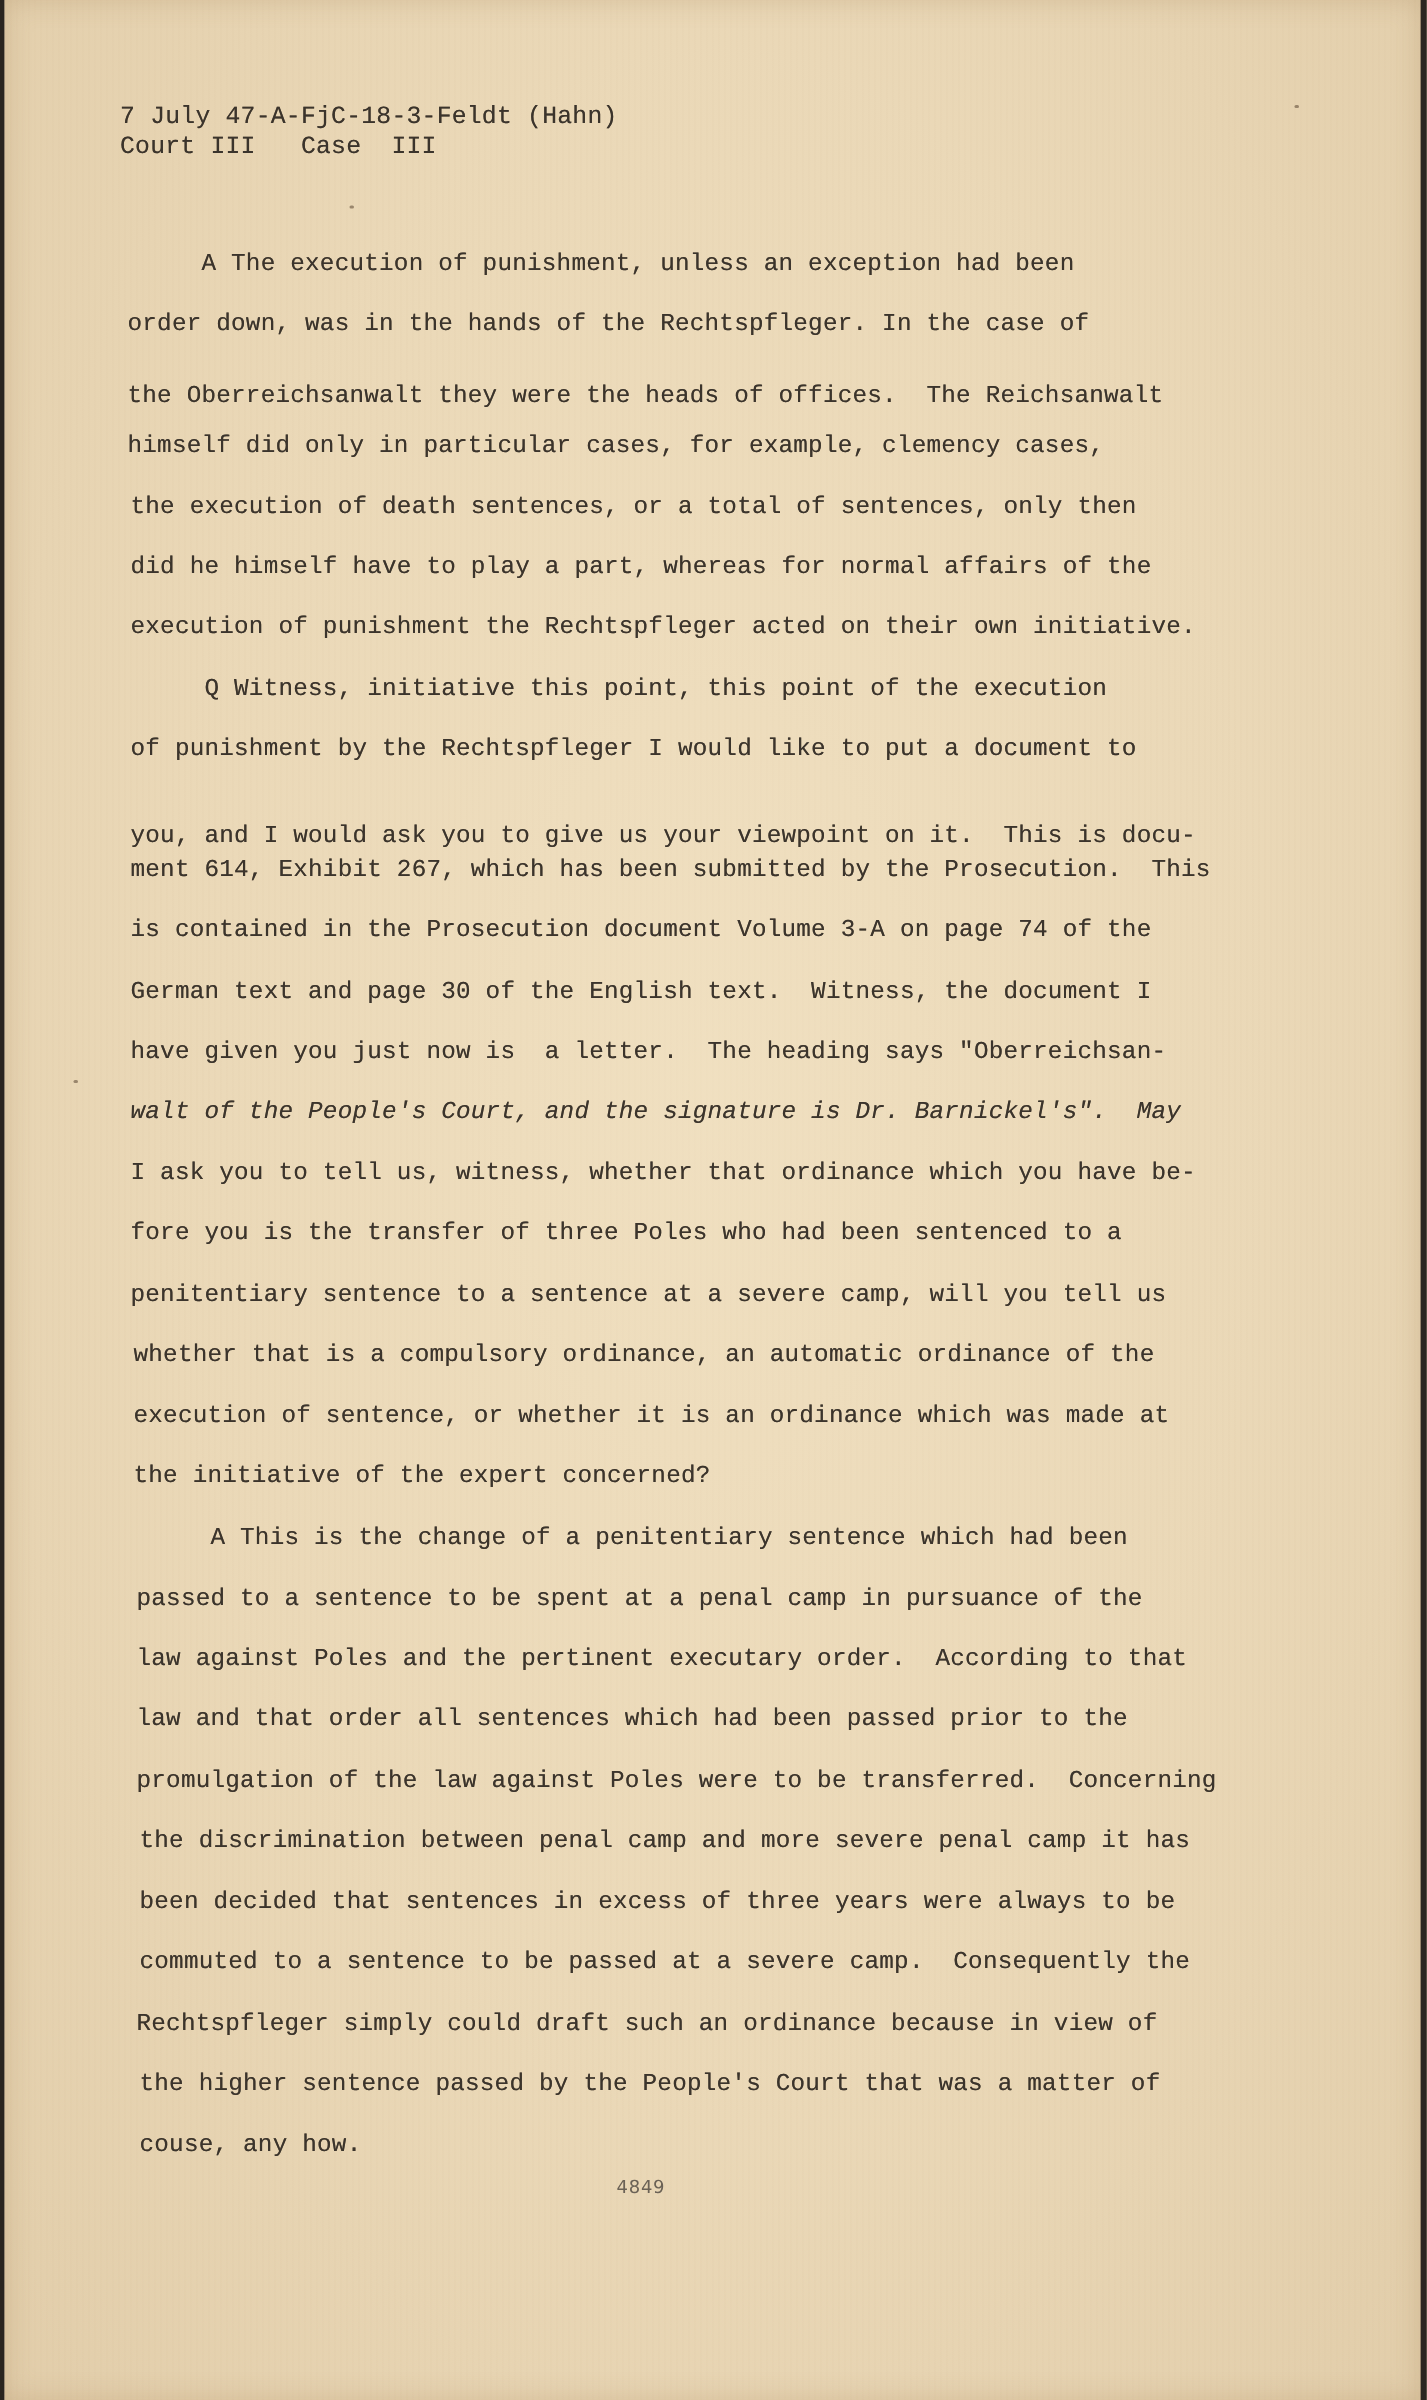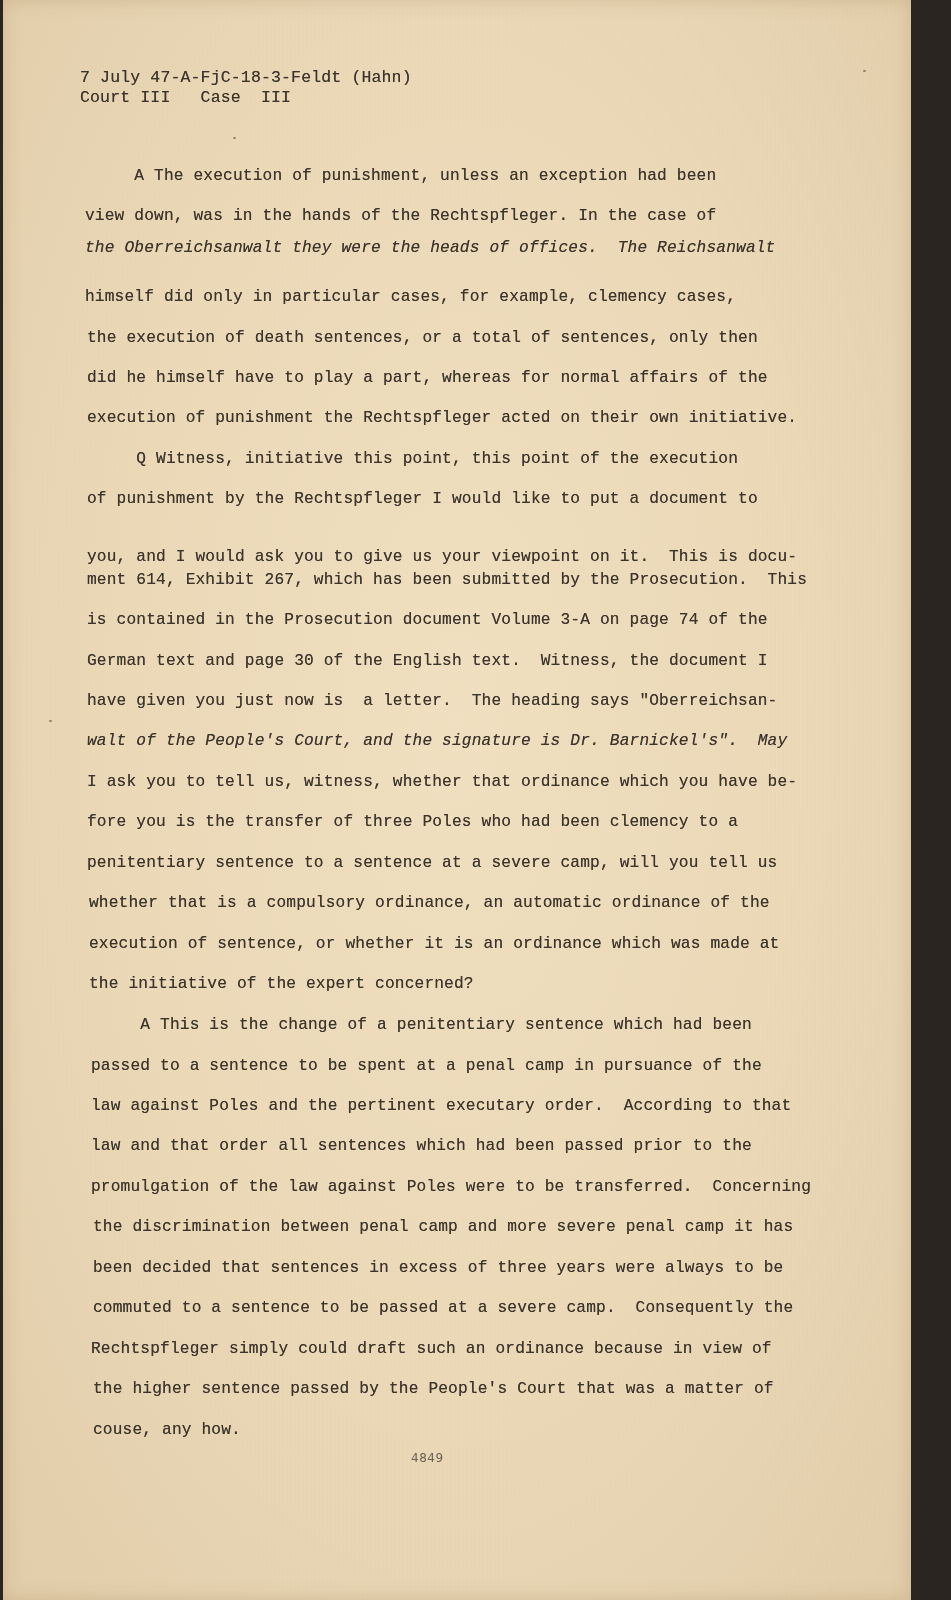--- a/index.html
+++ b/index.html
@@ -17,20 +17,21 @@
       position: absolute;
       left: 3px;
       top: 0;
       width: 908px;
       height: 1600px;
       background: #ead8b7;
       background-image:
         radial-gradient(ellipse at 50% 45%, rgba(245,230,200,0.55) 0%, rgba(236,217,184,0.15) 55%, rgba(210,185,145,0.35) 100%),
         repeating-linear-gradient(90deg, rgba(180,150,110,0.035) 0px, rgba(180,150,110,0.035) 1px, transparent 1px, transparent 4px);
       box-shadow: inset 0 0 18px rgba(150,115,70,0.25);
+      padding-left: 36px;
     }
     .typed {
       font-family: "Liberation Mono", "DejaVu Sans Mono", monospace;
       color: #3b342c;
       font-size: 16.2px;
       letter-spacing: 0.15px;
       white-space: pre;
       position: absolute;
       text-shadow: 0 0 0.4px rgba(40,30,20,0.6);
     }
@@ -62,36 +63,36 @@
 </head>
 <body>
 
 <div class="page">
 
   <div class="typed header-line" style="left:77px; top:68px;">7 July 47-A-FjC-18-3-Feldt (Hahn)</div>
   <div class="typed header-line" style="left:77px; top:88px;">Court III   Case  III</div>
 
   <div id="transcript-body">
       <div class="typed line" style="left: 82px; top: 156px;">     A The execution of punishment, unless an exception had been</div>
-      <div class="typed line" style="left: 82px; top: 196px;">view down, was in the hands of the Rechtspfleger. In the case of</div>
-      <div class="typed line" style="left: 82px; top: 228px; font-style: italic;">the Oberreichsanwalt they were the heads of offices.  The Reichsanwalt</div>
+      <div class="typed line" style="left: 82px; top: 196px;">order down, was in the hands of the Rechtspfleger. In the case of</div>
+      <div class="typed line" style="left: 82px; top: 244px;">the Oberreichsanwalt they were the heads of offices.  The Reichsanwalt</div>
       <div class="typed line" style="left: 82px; top: 277px;">himself did only in particular cases, for example, clemency cases,</div>
       <div class="typed line" style="left: 84px; top: 318px;">the execution of death sentences, or a total of sentences, only then</div>
       <div class="typed line" style="left: 84px; top: 358px;">did he himself have to play a part, whereas for normal affairs of the</div>
       <div class="typed line" style="left: 84px; top: 398px;">execution of punishment the Rechtspfleger acted on their own initiative.</div>
       <div class="typed line" style="left: 84px; top: 439px;">     Q Witness, initiative this point, this point of the execution</div>
       <div class="typed line" style="left: 84px; top: 479px;">of punishment by the Rechtspfleger I would like to put a document to</div>
       <div class="typed line" style="left: 84px; top: 537px;">you, and I would ask you to give us your viewpoint on it.  This is docu-</div>
       <div class="typed line" style="left: 84px; top: 560px;">ment 614, Exhibit 267, which has been submitted by the Prosecution.  This</div>
       <div class="typed line" style="left: 84px; top: 600px;">is contained in the Prosecution document Volume 3-A on page 74 of the</div>
       <div class="typed line" style="left: 84px; top: 641px;">German text and page 30 of the English text.  Witness, the document I</div>
       <div class="typed line" style="left: 84px; top: 681px;">have given you just now is  a letter.  The heading says "Oberreichsan-</div>
       <div class="typed line" style="left: 84px; top: 721px; font-style: italic;">walt of the People's Court, and the signature is Dr. Barnickel's".  May</div>
       <div class="typed line" style="left: 84px; top: 762px;">I ask you to tell us, witness, whether that ordinance which you have be-</div>
-      <div class="typed line" style="left: 84px; top: 802px;">fore you is the transfer of three Poles who had been clemency to a</div>
+      <div class="typed line" style="left: 84px; top: 802px;">fore you is the transfer of three Poles who had been sentenced to a</div>
       <div class="typed line" style="left: 84px; top: 843px;">penitentiary sentence to a sentence at a severe camp, will you tell us</div>
       <div class="typed line" style="left: 86px; top: 883px;">whether that is a compulsory ordinance, an automatic ordinance of the</div>
       <div class="typed line" style="left: 86px; top: 924px;">execution of sentence, or whether it is an ordinance which was made at</div>
       <div class="typed line" style="left: 86px; top: 964px;">the initiative of the expert concerned?</div>
       <div class="typed line" style="left: 88px; top: 1005px;">     A This is the change of a penitentiary sentence which had been</div>
       <div class="typed line" style="left: 88px; top: 1046px;">passed to a sentence to be spent at a penal camp in pursuance of the</div>
       <div class="typed line" style="left: 88px; top: 1086px;">law against Poles and the pertinent executary order.  According to that</div>
       <div class="typed line" style="left: 88px; top: 1126px;">law and that order all sentences which had been passed prior to the</div>
       <div class="typed line" style="left: 88px; top: 1167px;">promulgation of the law against Poles were to be transferred.  Concerning</div>
       <div class="typed line" style="left: 90px; top: 1207px;">the discrimination between penal camp and more severe penal camp it has</div>

